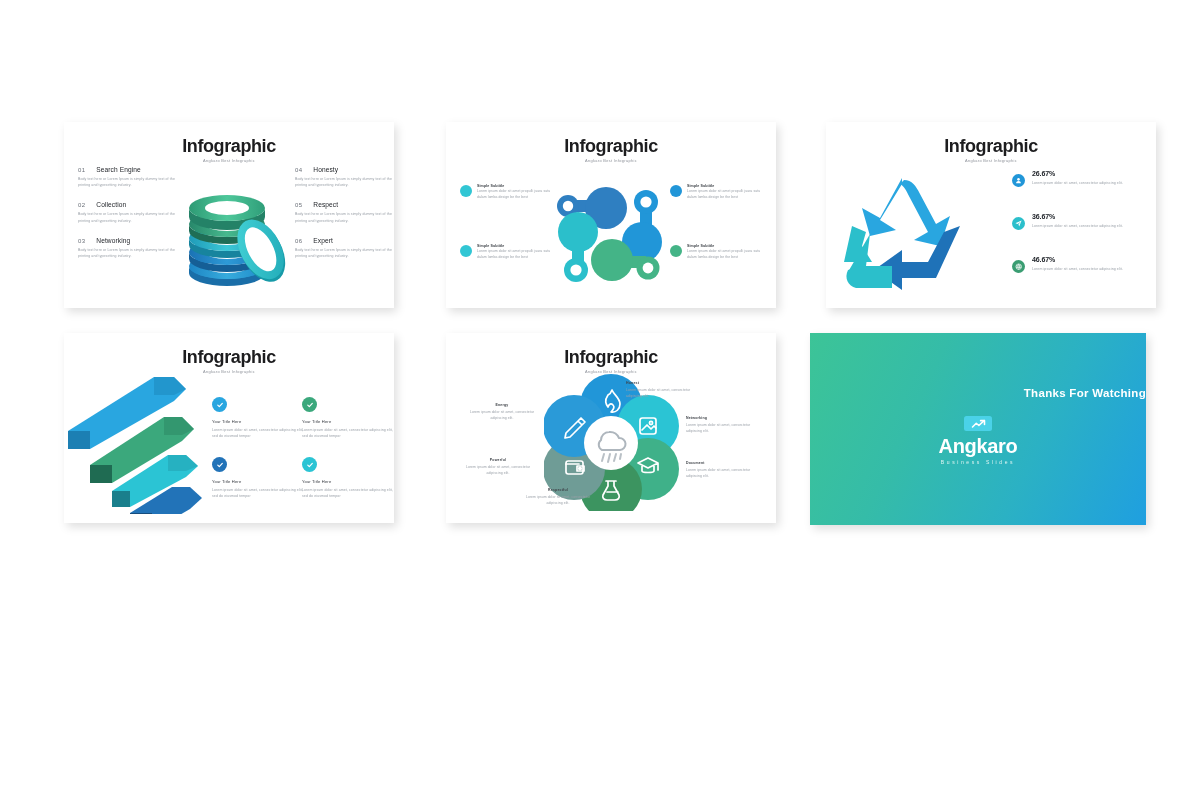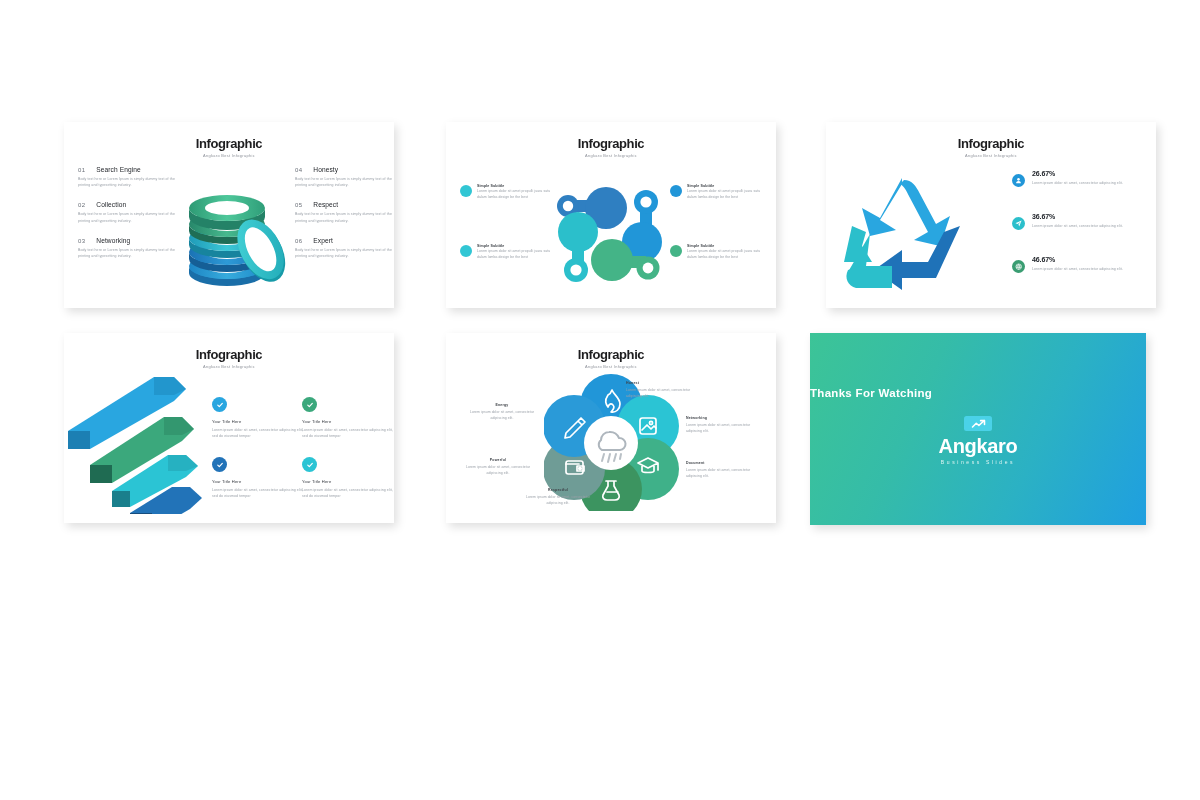--- a/index.html
+++ b/index.html
@@ -18,21 +18,21 @@
   }
   .s1{left:64px;  top:122px; width:330px;height:186px;}
   .s2{left:446px; top:122px; width:330px;height:186px;}
   .s3{left:826px; top:122px; width:330px;height:186px;}
   .s4{left:64px;  top:333px; width:330px;height:190px;}
   .s5{left:446px; top:333px; width:330px;height:190px;}
   .s6{left:810px; top:333px; width:336px;height:192px;}
 
   .title{
     text-align:center;font-weight:bold;color:#1d1d1f;
-    font-size:13px;letter-spacing:-.4px;margin-top:15px;line-height:1;
+    font-size:18px;letter-spacing:-.4px;margin-top:15px;line-height:1;
   }
   .subtitle{
     text-align:center;color:#8d9199;font-size:3.9px;
     letter-spacing:.35px;margin-top:4px;line-height:1;
   }
 
   
   .num{font-size:6px;color:#6a6f78;letter-spacing:.3px;}
   .hd{font-size:6.6px;color:#23262b;letter-spacing:.1px;}
   .body{
@@ -69,21 +69,21 @@
            align-items:center;justify-content:center;margin-bottom:7px;}
   .s4 .ct{font-size:4px;color:#2f333a;letter-spacing:.2px;}
 
   
   .flower{position:absolute;left:98px;top:38px;width:135px;height:140px;}
   .s5 .lab{position:absolute;width:72px;}
   .s5 .lt{font-size:3.5px;color:#3d4147;font-weight:bold;letter-spacing:.2px;margin-bottom:2px;}
 
   
   .s6{background:linear-gradient(115deg,#3cc497 0%,#35bca8 33%,#2bb1c4 66%,#1f9fe0 100%);}
-  .thanks{position:absolute;left:0;right:0;top:54px;text-align:left;
+  .thanks{position:absolute;left:0;right:0;top:54px;text-align:right;
           color:#fff;font-weight:bold;font-size:11.5px;letter-spacing:.3px;}
   .logomark{position:absolute;left:50%;top:83px;transform:translateX(-50%);
             width:28px;height:15px;border-radius:2.5px;background:#4ad2e8;
             display:flex;align-items:center;justify-content:center;}
   .brand{position:absolute;left:0;right:0;top:102px;text-align:center;
          color:#fff;font-weight:bold;font-size:20px;letter-spacing:-.3px;}
   .tagline{position:absolute;left:0;right:0;top:126px;text-align:center;
            color:#e3f6f3;font-size:5px;letter-spacing:2.6px;}
 
   

